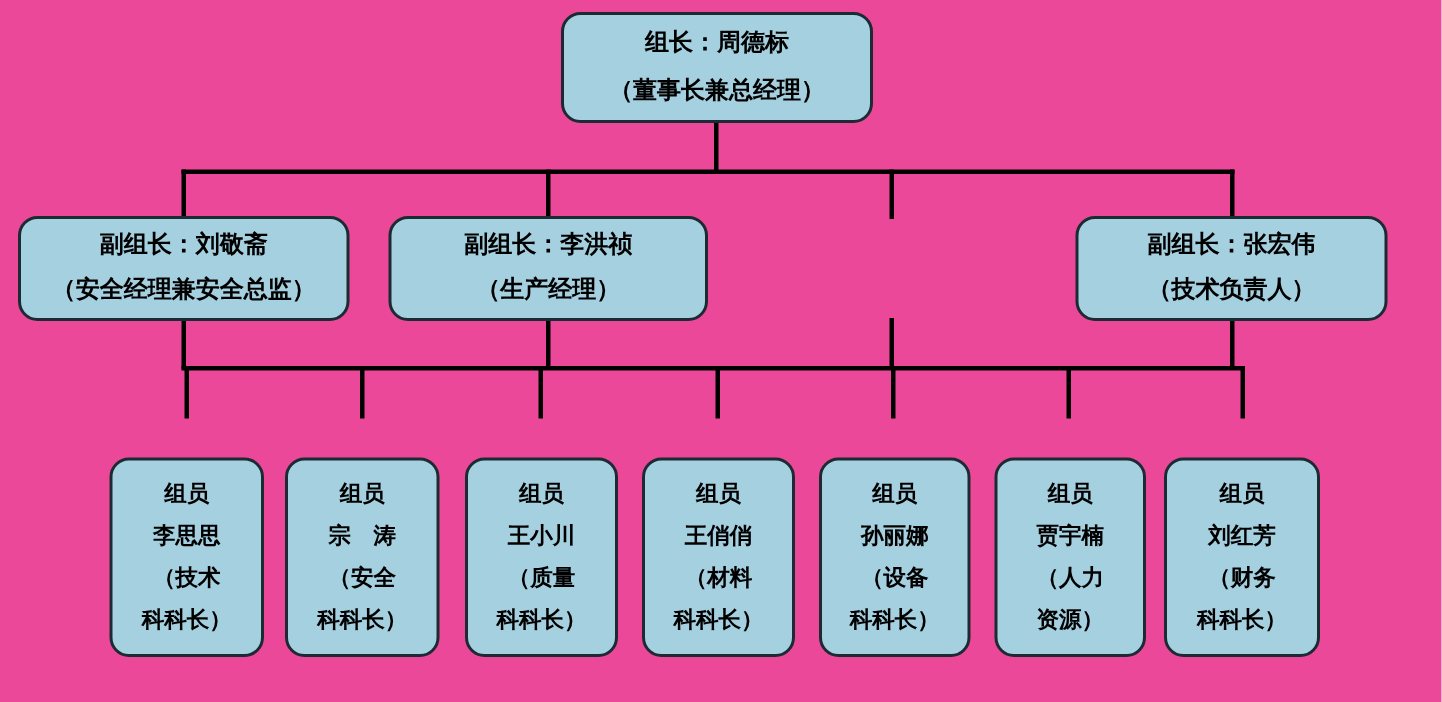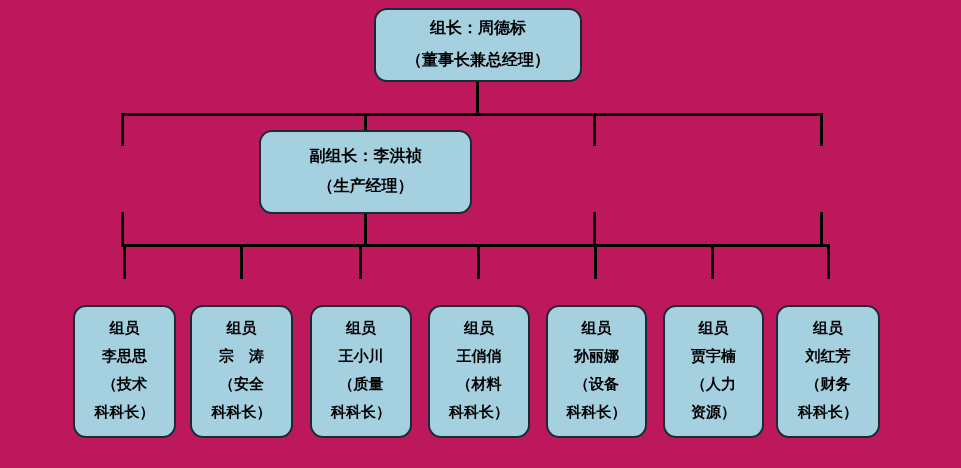--- a/index.html
+++ b/index.html
@@ -1,18 +1,18 @@
 <!DOCTYPE html>
 <html style="--box-fill: #a5d0e0; --box-border: #1c2b33; --line-color: #000000;"><head>
 <meta charset="utf-8">
 <style>
   html, body { margin:0; padding:0; background:#ffffff; }
   .canvas {
-    position:relative; width:961px; height:468px; background:#be185d;
-    font-family:Liberation Mono, monospace; overflow:hidden;
+    position:relative; width:961px; height:468px; background:#ec4899;
+    font-family:Liberation Sans, sans-serif; overflow:hidden;
   }
   .box {
     position:absolute; box-sizing:border-box;
     background:var(--box-fill,#a5d0e0);
     border:2px solid var(--box-border,#1c2b33);
     border-radius:13px;
     display:flex; align-items:center; justify-content:center;
     text-align:center; font-weight:bold; color:#000;
   }
   .box .txt { white-space:pre-line; }
@@ -48,23 +48,31 @@
   <div class="line" style="left:477px; top:244px; width:3px; height:35px;"></div>
   <div class="line" style="left:594px; top:244px; width:3px; height:35px;"></div>
   <div class="line" style="left:711px; top:244px; width:3px; height:35px;"></div>
   <div class="line" style="left:827px; top:244px; width:3px; height:35px;"></div>
 
   <div class="box lvl1" style="left:374px; top:8px; width:208px; height:74px;">
     <span class="txt">组长：周德标
 （董事长兼总经理）</span>
   </div>
 
-  <div class="box lvl2" style="left:259px; top:130px; width:213px; height:84px;">
+  <div class="box lvl2" style="left:12px; top:144px; width:221px; height:70px;">
+    <span class="txt">副组长：刘敬斋
+（安全经理兼安全总监）</span>
+  </div>
+  <div class="box lvl2" style="left:259px; top:144px; width:213px; height:70px;">
     <span class="txt">副组长：李洪祯
 （生产经理）</span>
+  </div>
+  <div class="box lvl2" style="left:717px; top:144px; width:208px; height:70px;">
+    <span class="txt">副组长：张宏伟
+（技术负责人）</span>
   </div>
 
   <div class="box lvl3" style="left:73px; top:277px; width:103px; height:133px;">
     <span class="txt">组员
 李思思
 （技术
 科科长）</span>
   </div>
   <div class="box lvl3" style="left:190px; top:277px; width:103px; height:133px;">
     <span class="txt">组员

